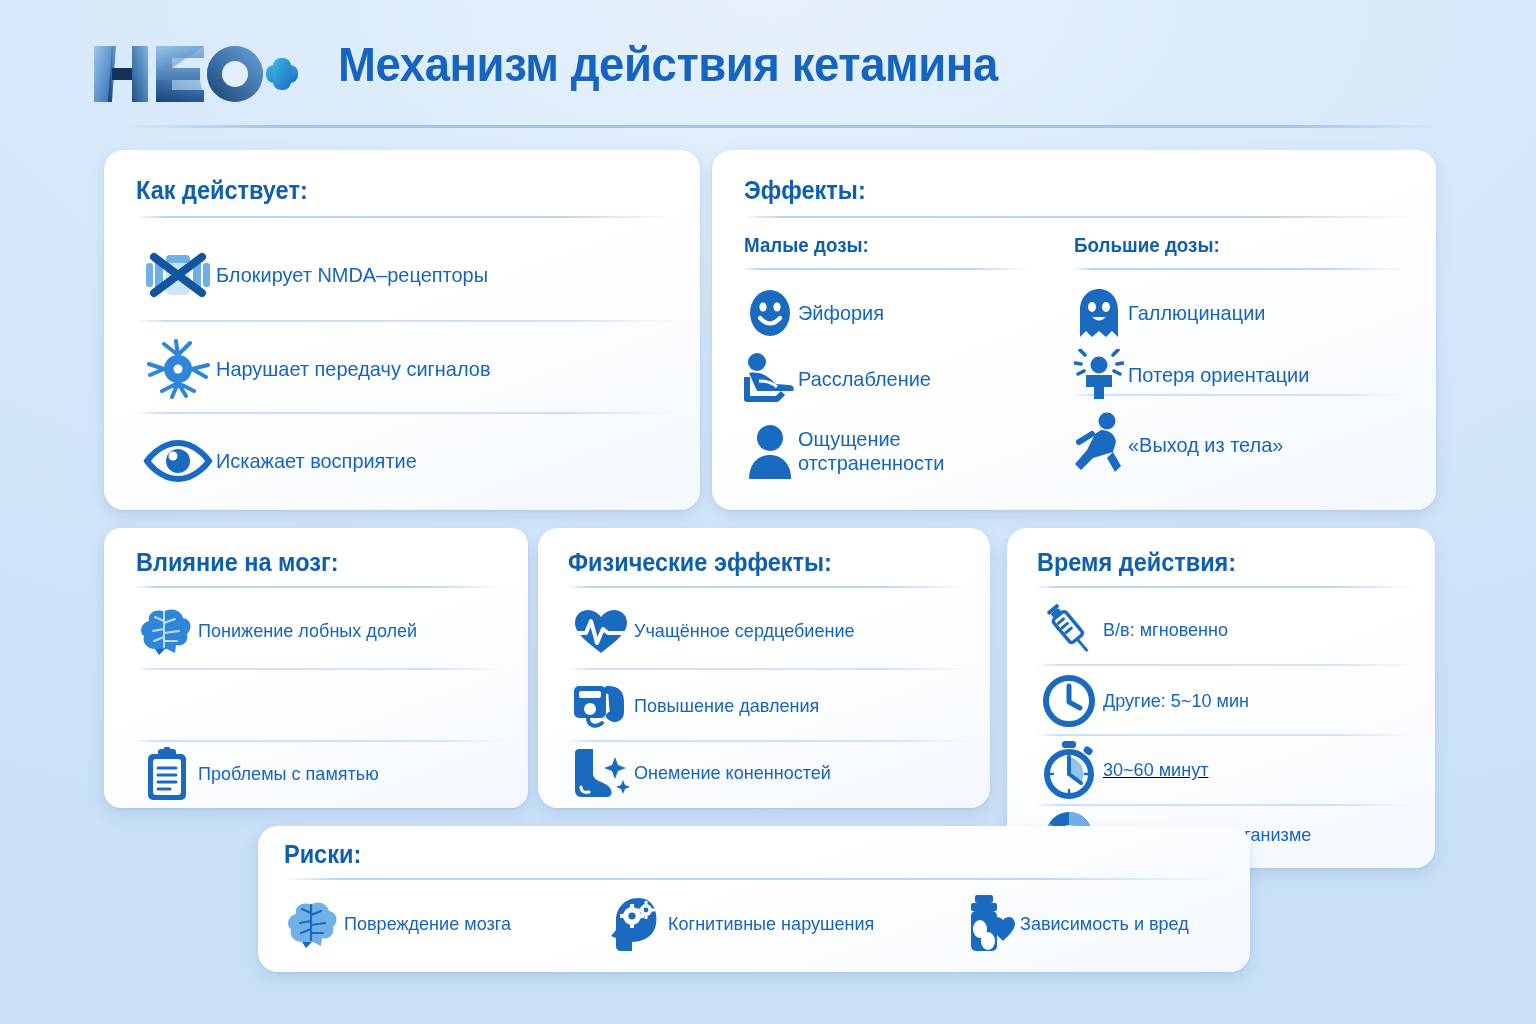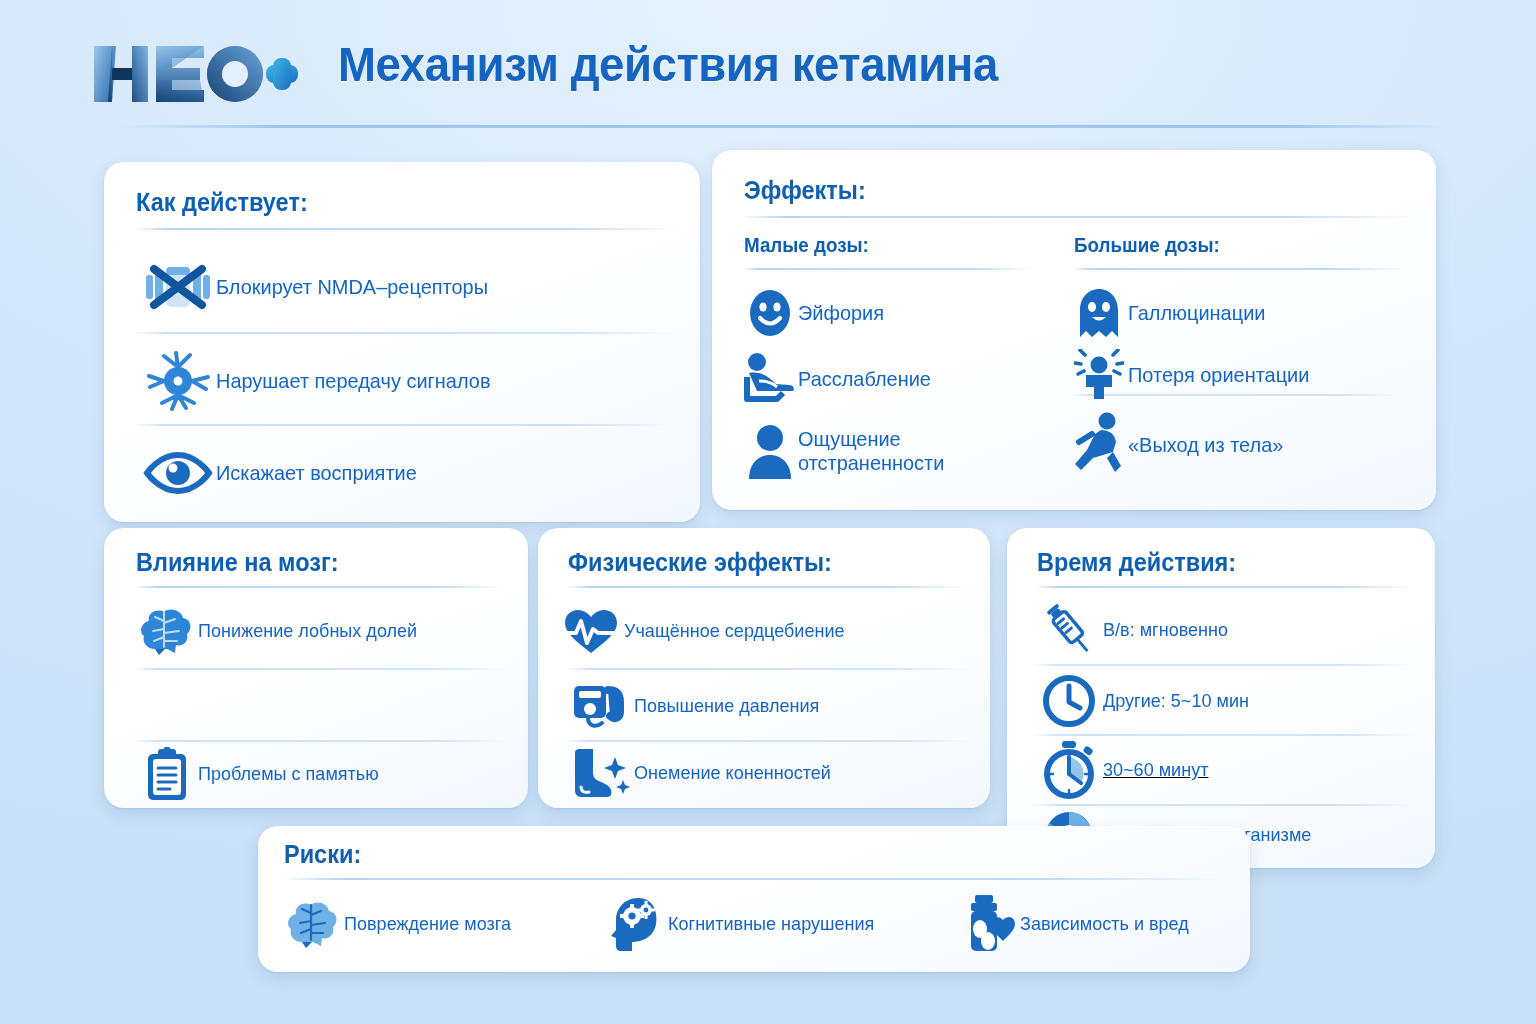--- a/index.html
+++ b/index.html
@@ -114,21 +114,21 @@
 
         <rect x="176" y="27" width="32" height="18" rx="8" fill="url(#lgD)"></rect>
         <rect x="183" y="20" width="18" height="32" rx="8" fill="url(#lgD)"></rect>
       </svg>
     </div>
 
     <div class="page-title">Механизм действия кетамина</div>
     <div class="header-rule"></div>
   </div>
 
-  <div class="card" style="left:104px;top:162px;width:596px;height:360px;">
+  <div class="card" style="left:104px;top:150px;width:596px;height:360px;">
     <div class="card-title" style="position:absolute;left:32px;top:26px;">Как действует:</div>
     <div class="rule" style="position:absolute;left:30px;right:22px;top:66px;"></div>
 
     <div class="row" style="position:absolute;left:36px;top:92px;width:540px;height:66px;">
       <div class="icon" style="width:76px;">
         <svg width="72" height="52" viewBox="0 0 72 52">
           <rect x="4" y="14" width="7" height="24" rx="3" class="b3"></rect>
           <rect x="13" y="10" width="8" height="32" rx="4" class="b3"></rect>
           <rect x="51" y="10" width="8" height="32" rx="4" class="b3"></rect>
           <rect x="61" y="14" width="7" height="24" rx="3" class="b3"></rect>
@@ -249,21 +249,21 @@
           <circle cx="36" cy="9" r="8.5" class="b1"></circle>
           <path d="M30 18 C38 18 44 22 45 30 L42 40 L22 46 L10 58 L4 52 L16 38 L24 22 Z" class="b1"></path>
           <path d="M42 40 L50 54 L44 60 L36 46 Z" class="b1"></path>
           <path d="M21 22 L8 30" stroke="#1a6bc0" stroke-width="6" stroke-linecap="round"></path>
         </svg>
       </div>
       <div class="label">«Выход из тела»</div>
     </div>
   </div>
 
-  <div class="card" style="left:104px;top:528px;width:424px;height:280px;">
+  <div class="card" style="left:104px;top:528px;width:424px;height:280px;border-radius:17px;">
     <div class="card-title" style="position:absolute;left:32px;top:20px;">Влияние на мозг:</div>
     <div class="rule" style="position:absolute;left:30px;right:22px;top:58px;"></div>
 
     <div class="row" style="position:absolute;left:32px;top:72px;width:380px;height:62px;">
       <div class="icon" style="width:62px;">
         <svg width="56" height="48" viewBox="0 0 56 48">
           <path d="M10 14 C8 6 18 1 25 5 C31 0 42 3 44 11 C52 12 54 22 48 27 C50 34 44 40 37 38 L36 46 L28 42 L16 42 C8 42 3 36 5 29 C-1 25 3 15 10 14 Z" class="b2"></path>
           <g stroke="#bcdcf5" stroke-width="2" fill="none" stroke-linecap="round">
             <path d="M25 5 L25 40"></path>
               <path d="M25 14 L16 10"></path>
@@ -298,21 +298,21 @@
         </svg>
       </div>
       <div class="label small">Проблемы с памятью</div>
     </div>
   </div>
 
   <div class="card" style="left:538px;top:528px;width:452px;height:280px;">
     <div class="card-title" style="position:absolute;left:30px;top:20px;">Физические эффекты:</div>
     <div class="rule" style="position:absolute;left:28px;right:20px;top:58px;"></div>
 
-    <div class="row" style="position:absolute;left:20px;top:72px;width:410px;height:62px;">
+    <div class="row" style="position:absolute;left:30px;top:72px;width:410px;height:62px;">
       <div class="icon" style="width:66px;">
         <svg width="58" height="48" viewBox="0 0 58 48">
           <path d="M29 46 C12 33 3 25 3 16 C3 8 9 3 16 3 C21 3 26 6 29 10 C32 6 37 3 42 3 C49 3 55 8 55 16 C55 25 46 33 29 46 Z" class="b1"></path>
           <path d="M1 26 H14 L19 14 L25 36 L31 22 L36 26 H57" stroke="#ffffff" stroke-width="4" fill="none" stroke-linejoin="round" stroke-linecap="round"></path>
         </svg>
       </div>
       <div class="label small">Учащённое сердцебиение</div>
     </div>
     <div class="rule" style="position:absolute;left:28px;right:20px;top:140px;opacity:.7;"></div>
 

